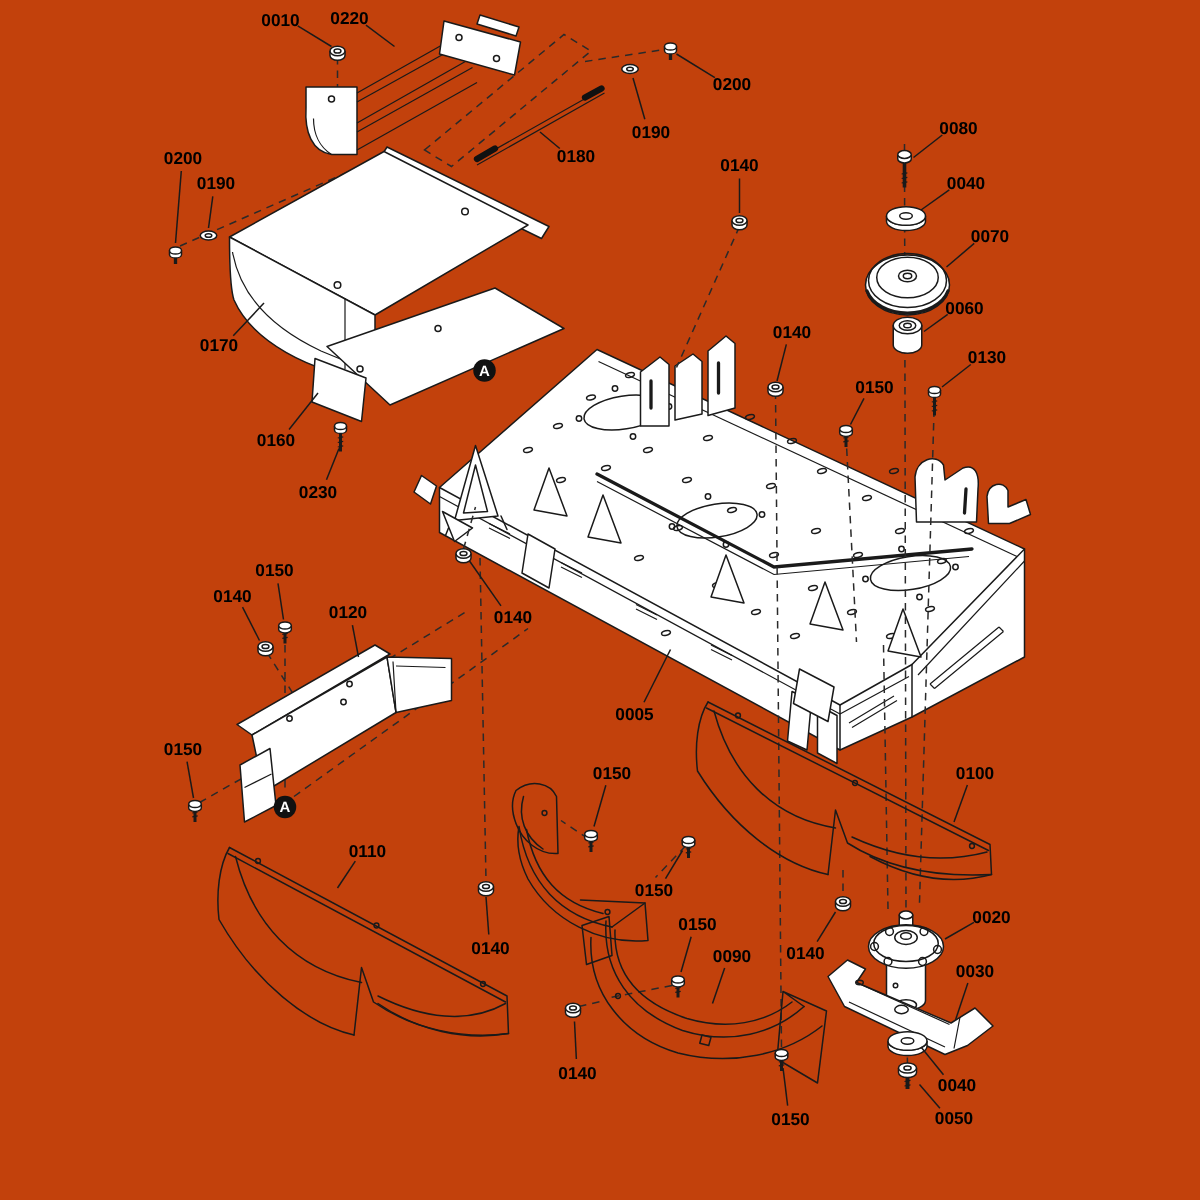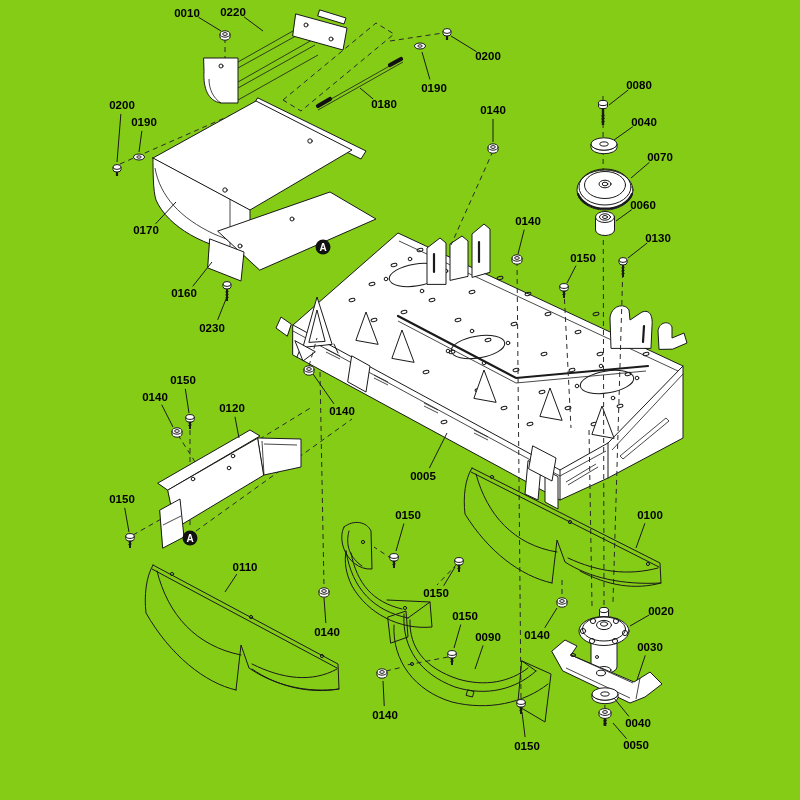--- a/index.html
+++ b/index.html
@@ -1,16 +1,16 @@
 <!DOCTYPE html>
 <html><head>
 <meta charset="utf-8">
 <style>
   html,body{margin:0;padding:0;background:#ffffff;}
-  .page{position:relative;width:800px;height:800px;background:#84cc16;overflow:hidden;
+  .page{position:relative;width:800px;height:800px;background:#c2410c;overflow:hidden;
         font-family:"Liberation Sans",sans-serif;}
   svg{position:absolute;left:0;top:0;}
   svg *{vector-effect:none;}
   .part{stroke:#1a1a1a;stroke-width:1;fill:#ffffff;stroke-linejoin:round;stroke-linecap:round;}
   .open{stroke:#1a1a1a;stroke-width:1;fill:none;stroke-linejoin:round;stroke-linecap:round;}
   .thick{stroke:#1a1a1a;stroke-width:2.2;fill:none;stroke-linecap:round;}
   .thin{stroke:#1a1a1a;stroke-width:.8;fill:none;}
   .dash{stroke:#2a2a2a;stroke-width:1;fill:none;stroke-dasharray:5 4;}
   .callout-text{font-family:"Liberation Sans",sans-serif;font-size:11.5px;font-weight:bold;fill:#000;}
   .marker-text{font-family:"Liberation Sans",sans-serif;font-size:10px;font-weight:bold;fill:#fff;}

